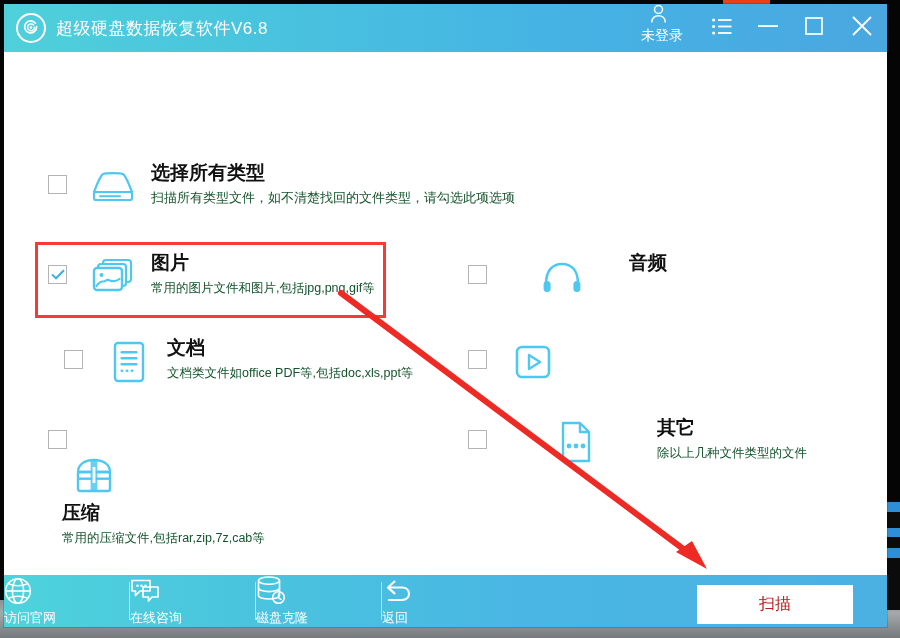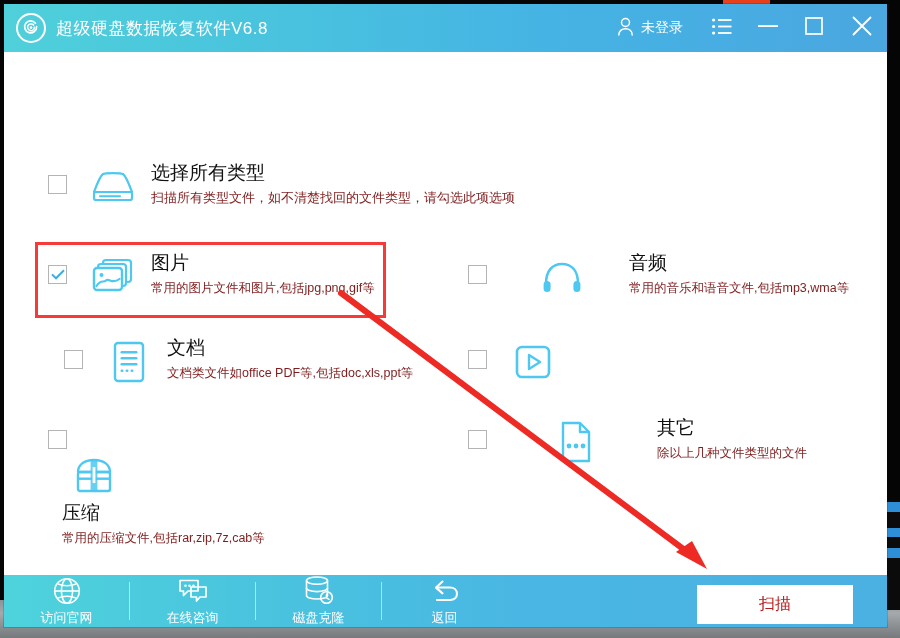--- a/index.html
+++ b/index.html
@@ -85,20 +85,21 @@
     display: flex;
     align-items: center;
     height: 100%;
   }
   .tb-item {
     display: flex;
     align-items: center;
     height: 100%;
     padding: 0 11px;
     cursor: default;
+    flex-direction: column;
   }
   #account-area { padding-right: 16px; }
   #account-label {
     font-size: 14px;
     margin-left: 7px;
     white-space: nowrap;
   }
   .win-btn {
     width: 46px;
     height: 48px;
@@ -144,27 +145,27 @@
     margin-left: 22px;
     margin-top: 3px;
     flex: none;
     display: flex; align-items: center; justify-content: center;
   }
   .type-text {
     margin-left: 14px;
   }
   .type-name {
     font-size: 19px;
-    font-weight: normal;
+    font-weight: bold;
     color: #111111;
     line-height: 25px;
   }
   .type-desc {
     font-size: 12.5px;
-    color: #7f1d1d;
+    color: #14532d;
     margin-top: 5px;
     line-height: 16px;
     white-space: nowrap;
   }
   .type-desc.big { font-size: 13px; }
 
   
   #highlight-box {
     position: absolute;
     left: 31px;
@@ -191,21 +192,21 @@
     background: linear-gradient(90deg, #4ed3dc 0%, #4ac5de 26%, #49b7e3 58%, #4bb0e2 100%);
     display: flex;
     align-items: center;
     color: #ffffff;
   }
   .footer-item {
     width: 125px;
     height: 100%;
     display: flex;
     flex-direction: column;
-    align-items: center;
+    align-items: flex-start;
     justify-content: center;
     position: relative;
   }
   .footer-item .fi-icon { height: 30px; display:flex; align-items:center; justify-content:center; }
   .footer-item .fi-label {
     font-size: 13px;
     margin-top: 3px;
     white-space: nowrap;
   }
   .footer-sep {
@@ -356,21 +357,20 @@
         </div>
         <div class="type-icon">
           <svg width="40" height="36" viewBox="0 0 40 36">
             <path d="M4 25 C4 12 10 5 20 5 C30 5 36 12 36 25" fill="none" stroke="#4ec8f0" stroke-width="2.6" stroke-linecap="round"></path>
             <rect x="1.6" y="22" width="7" height="11" rx="3.5" fill="#4ec8f0"></rect>
             <rect x="31.4" y="22" width="7" height="11" rx="3.5" fill="#4ec8f0"></rect>
           </svg>
         </div>
         <div class="type-text">
           <div class="type-name">音频</div>
-          <div class="type-desc">常用的音乐和语音文件,包括mp3,wma等</div>
         </div>
       </div>
 
       <div class="type-row" style="left:60px; top:283px;">
         <div class="chk">
           
         </div>
         <div class="type-icon">
           <svg width="34" height="42" viewBox="0 0 34 42">
             <rect x="3" y="2" width="28" height="38" rx="3" fill="none" stroke="#4ec8f0" stroke-width="2.4"></rect>

